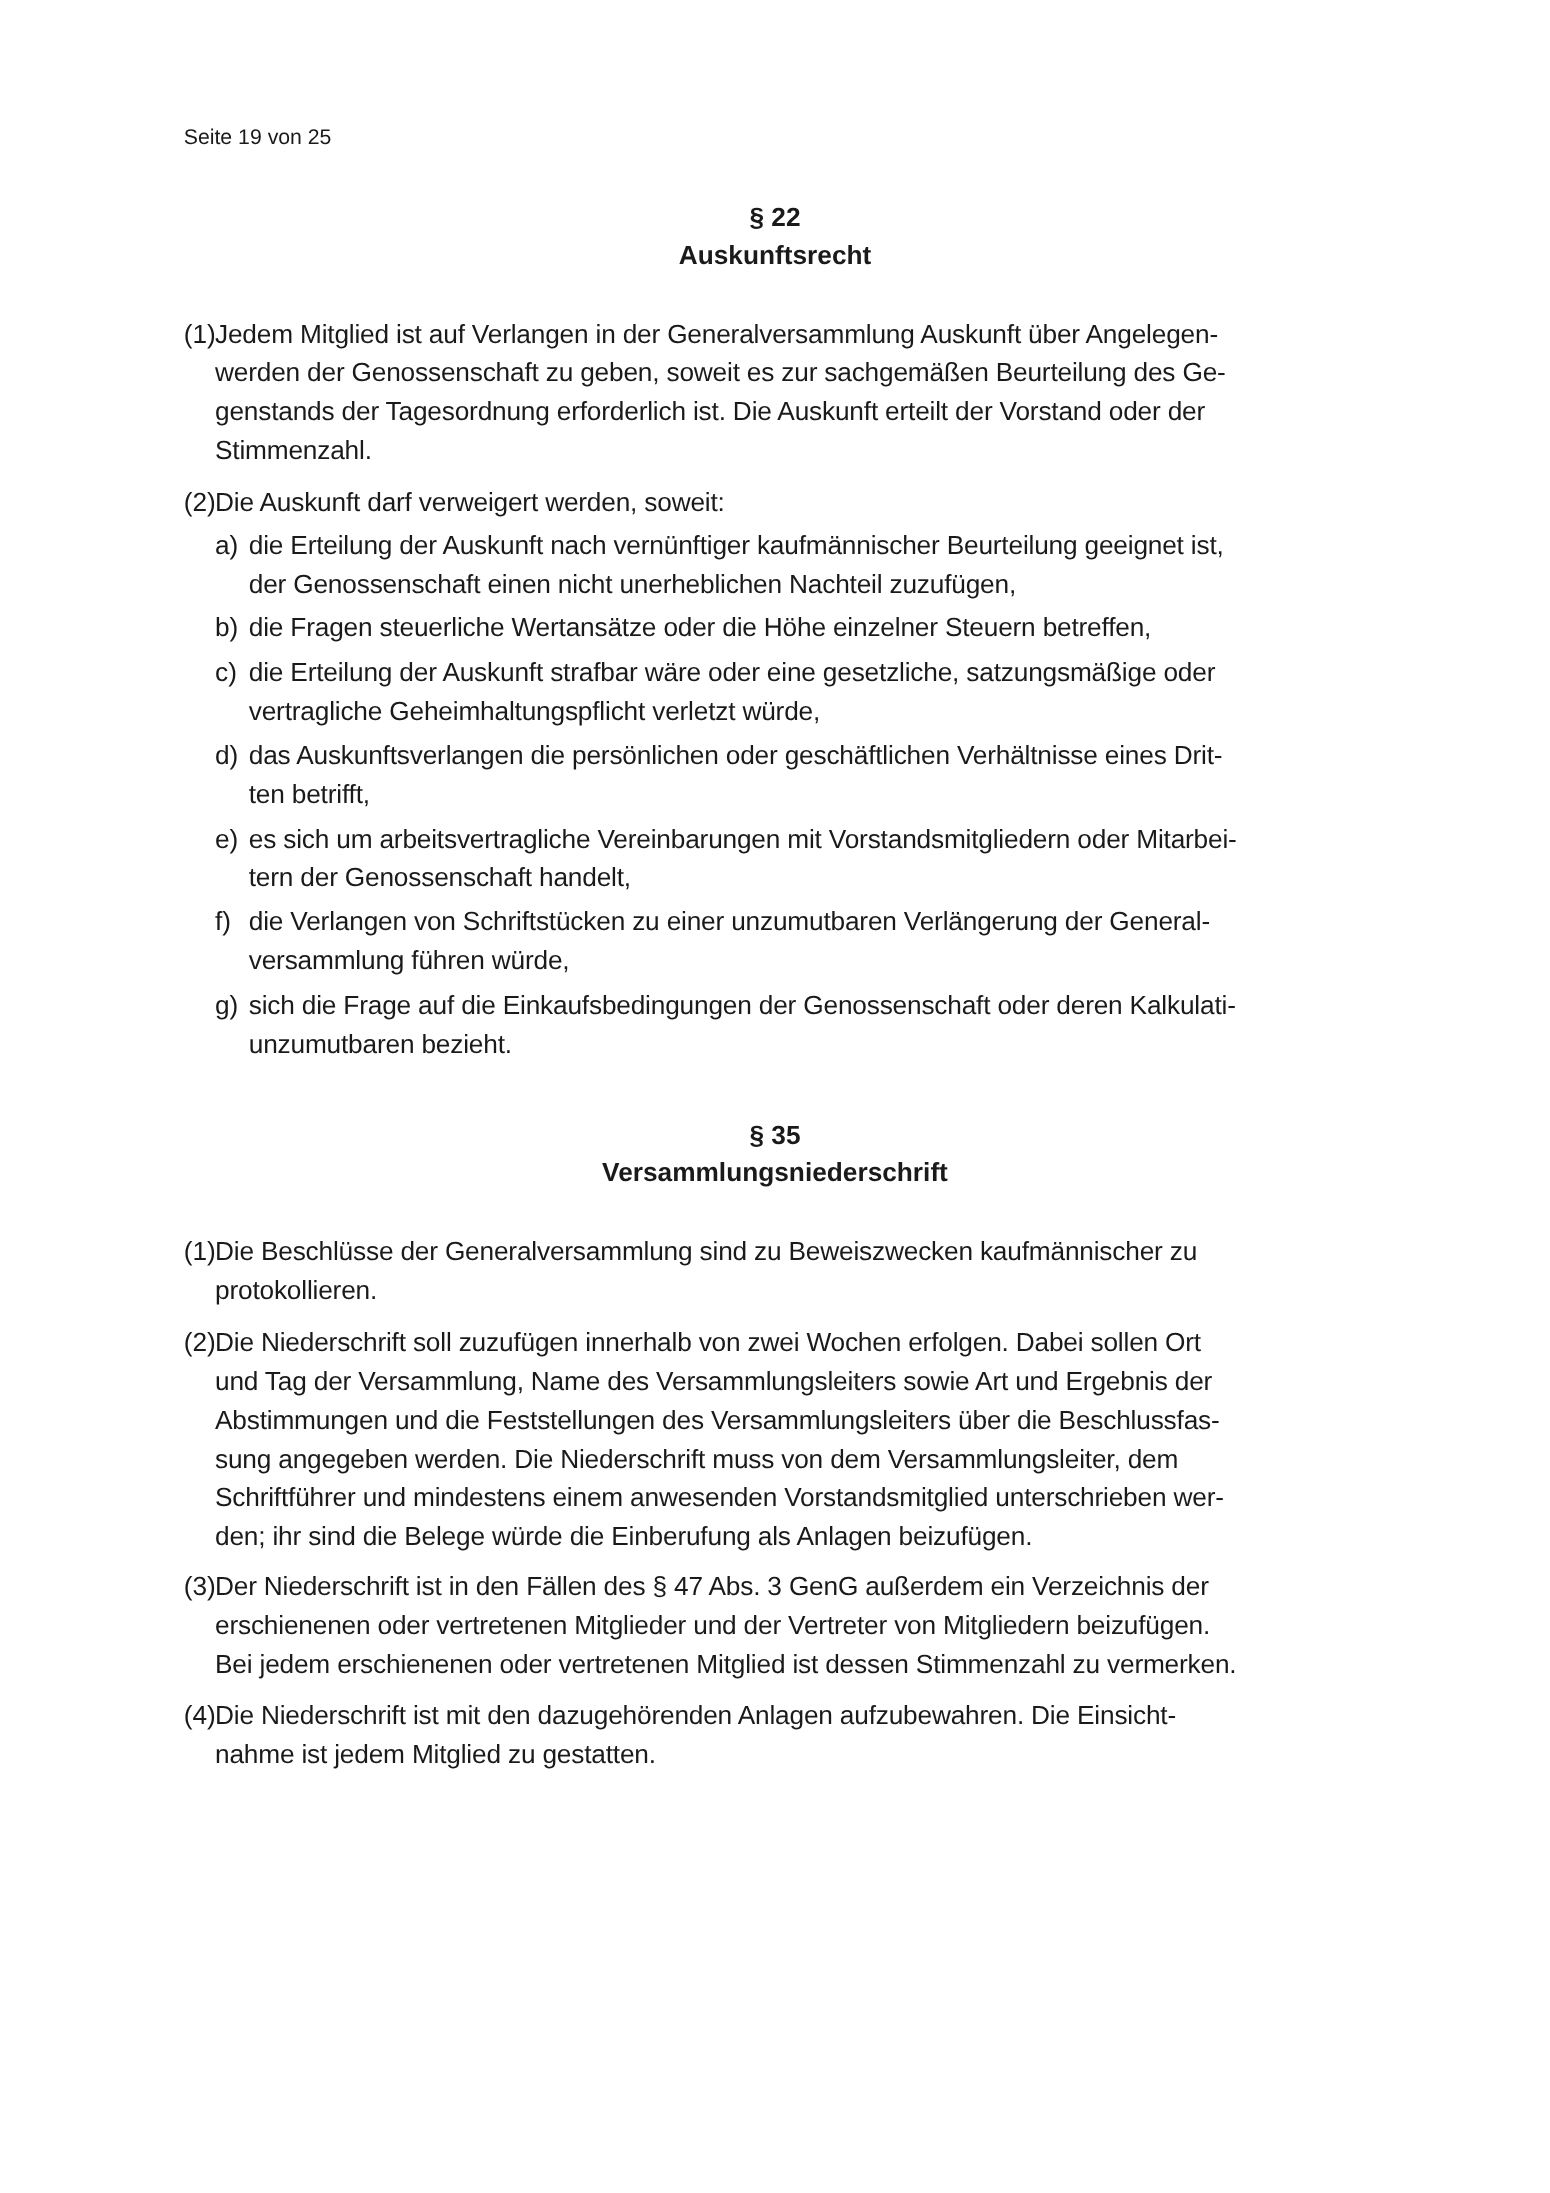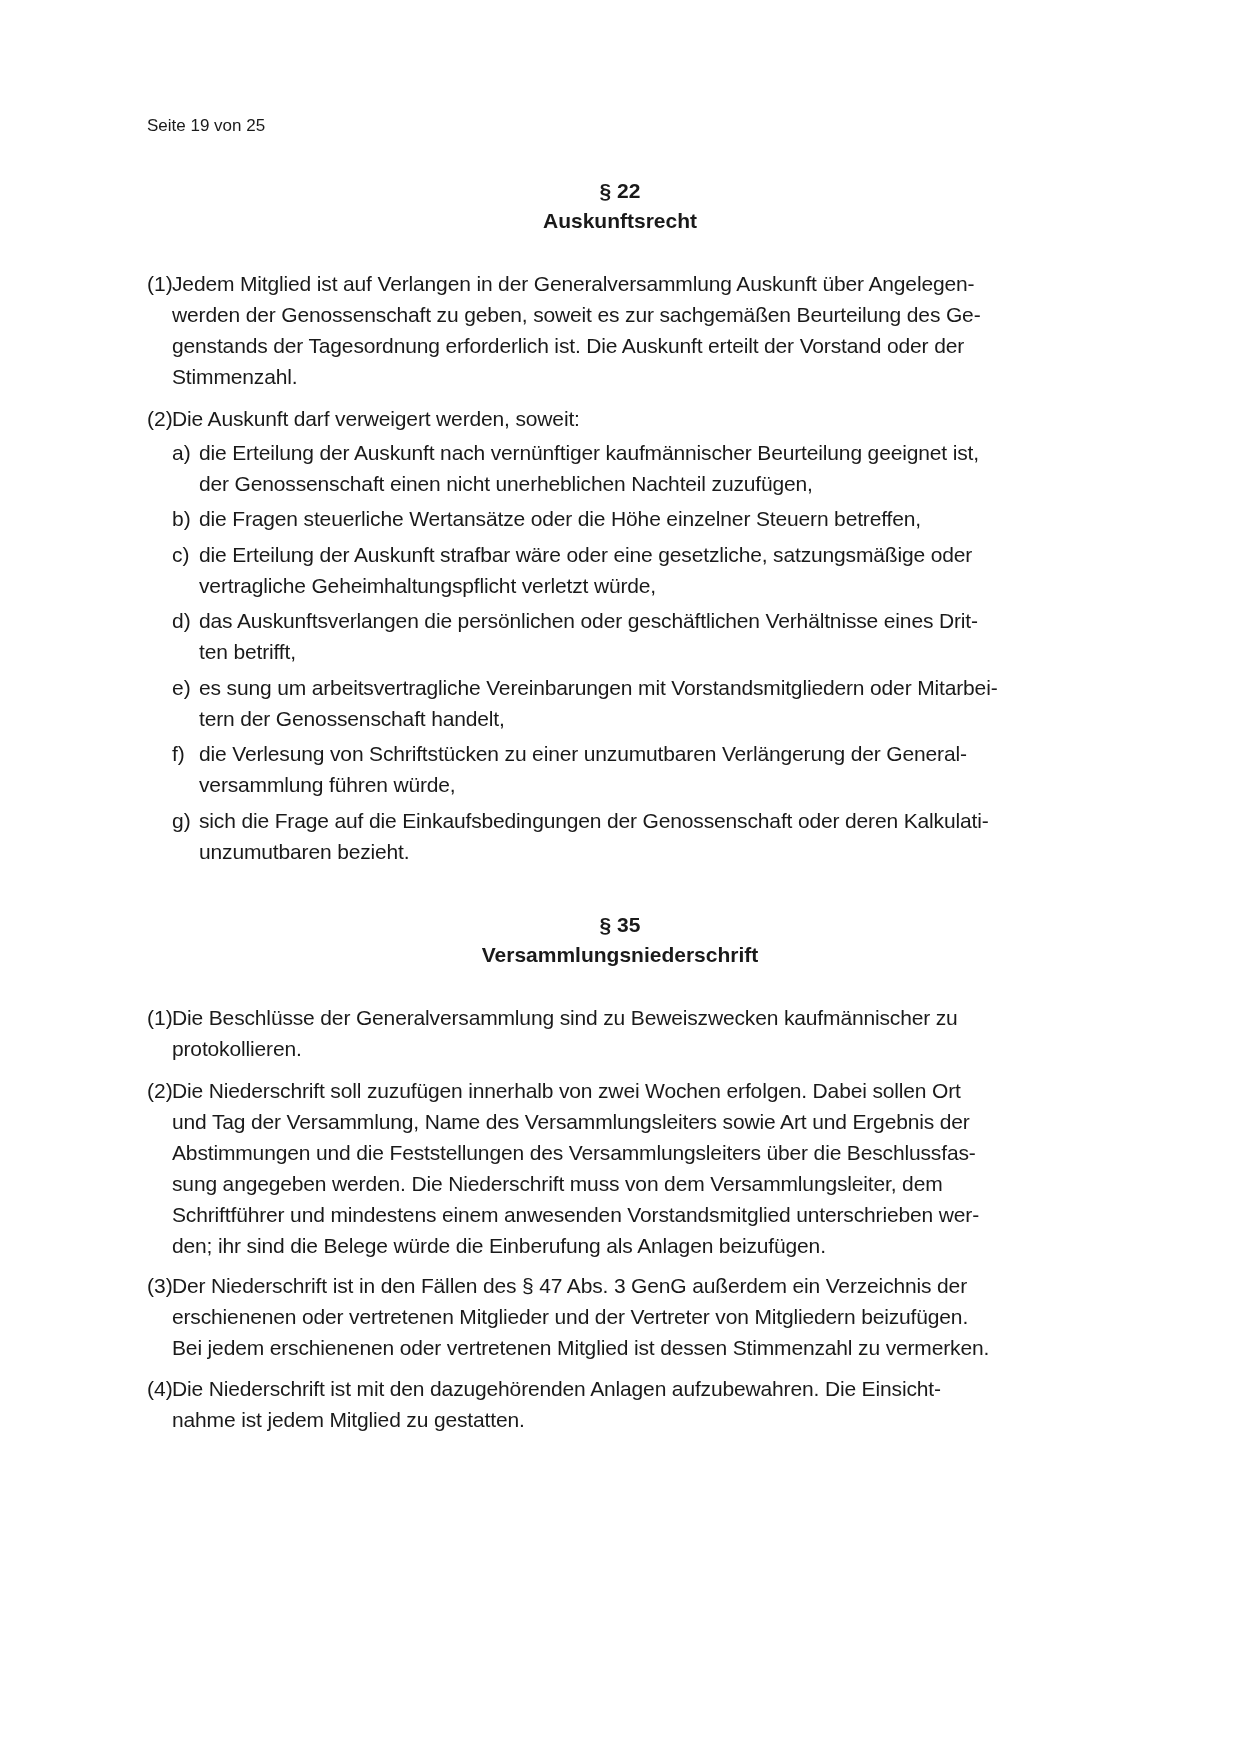--- a/index.html
+++ b/index.html
@@ -1,18 +1,18 @@
 <!DOCTYPE html>
 <html><head>
 <meta charset="utf-8">
 <style>
   html, body { margin: 0; padding: 0; background: #ffffff; }
   body { width: 1240px; height: 1754px; position: relative; overflow: hidden;
          font-family: "Liberation Sans", sans-serif; color: #1a1a1a; }
-  .page { position: absolute; left: 0; top: 16px; width: 1240px; height: 1710px; background: #fff; }
+  .page { position: absolute; left: 0; top: 0; width: 1240px; height: 1710px; background: #fff; }
   .hdr { position: absolute; left: 147px; top: 100px; font-size: 17px; line-height: 20px; }
   .sec { position: absolute; left: 0; width: 1240px; text-align: center; font-weight: bold;
          font-size: 21px; line-height: 26px; }
   .ln { position: absolute; font-size: 21px; line-height: 26px; white-space: nowrap; letter-spacing: -0.15px; }
   .num { position: absolute; left: 147px; font-size: 21px; line-height: 26px; }
   .sub { position: absolute; left: 193px; font-size: 21px; line-height: 26px; }
 </style>
 </head>
 <body>
 
@@ -50,26 +50,26 @@
         <div class="ln" style="left:199px;top:526px">die Erteilung der Auskunft strafbar wäre oder eine gesetzliche, satzungsmäßige oder</div>
         <div class="ln" style="left:199px;top:557px">vertragliche Geheimhaltungspflicht verletzt würde,</div>
       </div>
       <div>
         <div class="sub" style="left:172px;top:592px">d)</div>
         <div class="ln" style="left:199px;top:592px">das Auskunftsverlangen die persönlichen oder geschäftlichen Verhältnisse eines Drit-</div>
         <div class="ln" style="left:199px;top:623px">ten betrifft,</div>
       </div>
       <div>
         <div class="sub" style="left:172px;top:659px">e)</div>
-        <div class="ln" style="left:199px;top:659px">es sung um arbeitsvertragliche Vereinbarungen mit Vorstandsmitgliedern oder Mitarbei-</div>
+        <div class="ln" style="left:199px;top:659px">es sich um arbeitsvertragliche Vereinbarungen mit Vorstandsmitgliedern oder Mitarbei-</div>
         <div class="ln" style="left:199px;top:690px">tern der Genossenschaft handelt,</div>
       </div>
       <div>
         <div class="sub" style="left:172px;top:725px">f)</div>
-        <div class="ln" style="left:199px;top:725px">die Verlesung von Schriftstücken zu einer unzumutbaren Verlängerung der General-</div>
+        <div class="ln" style="left:199px;top:725px">die Verlangen von Schriftstücken zu einer unzumutbaren Verlängerung der General-</div>
         <div class="ln" style="left:199px;top:756px">versammlung führen würde,</div>
       </div>
       <div>
         <div class="sub" style="left:172px;top:792px">g)</div>
         <div class="ln" style="left:199px;top:792px">sich die Frage auf die Einkaufsbedingungen der Genossenschaft oder deren Kalkulati-</div>
         <div class="ln" style="left:199px;top:823px">unzumutbaren bezieht.</div>
       </div>
     </div>
   </div>
 

